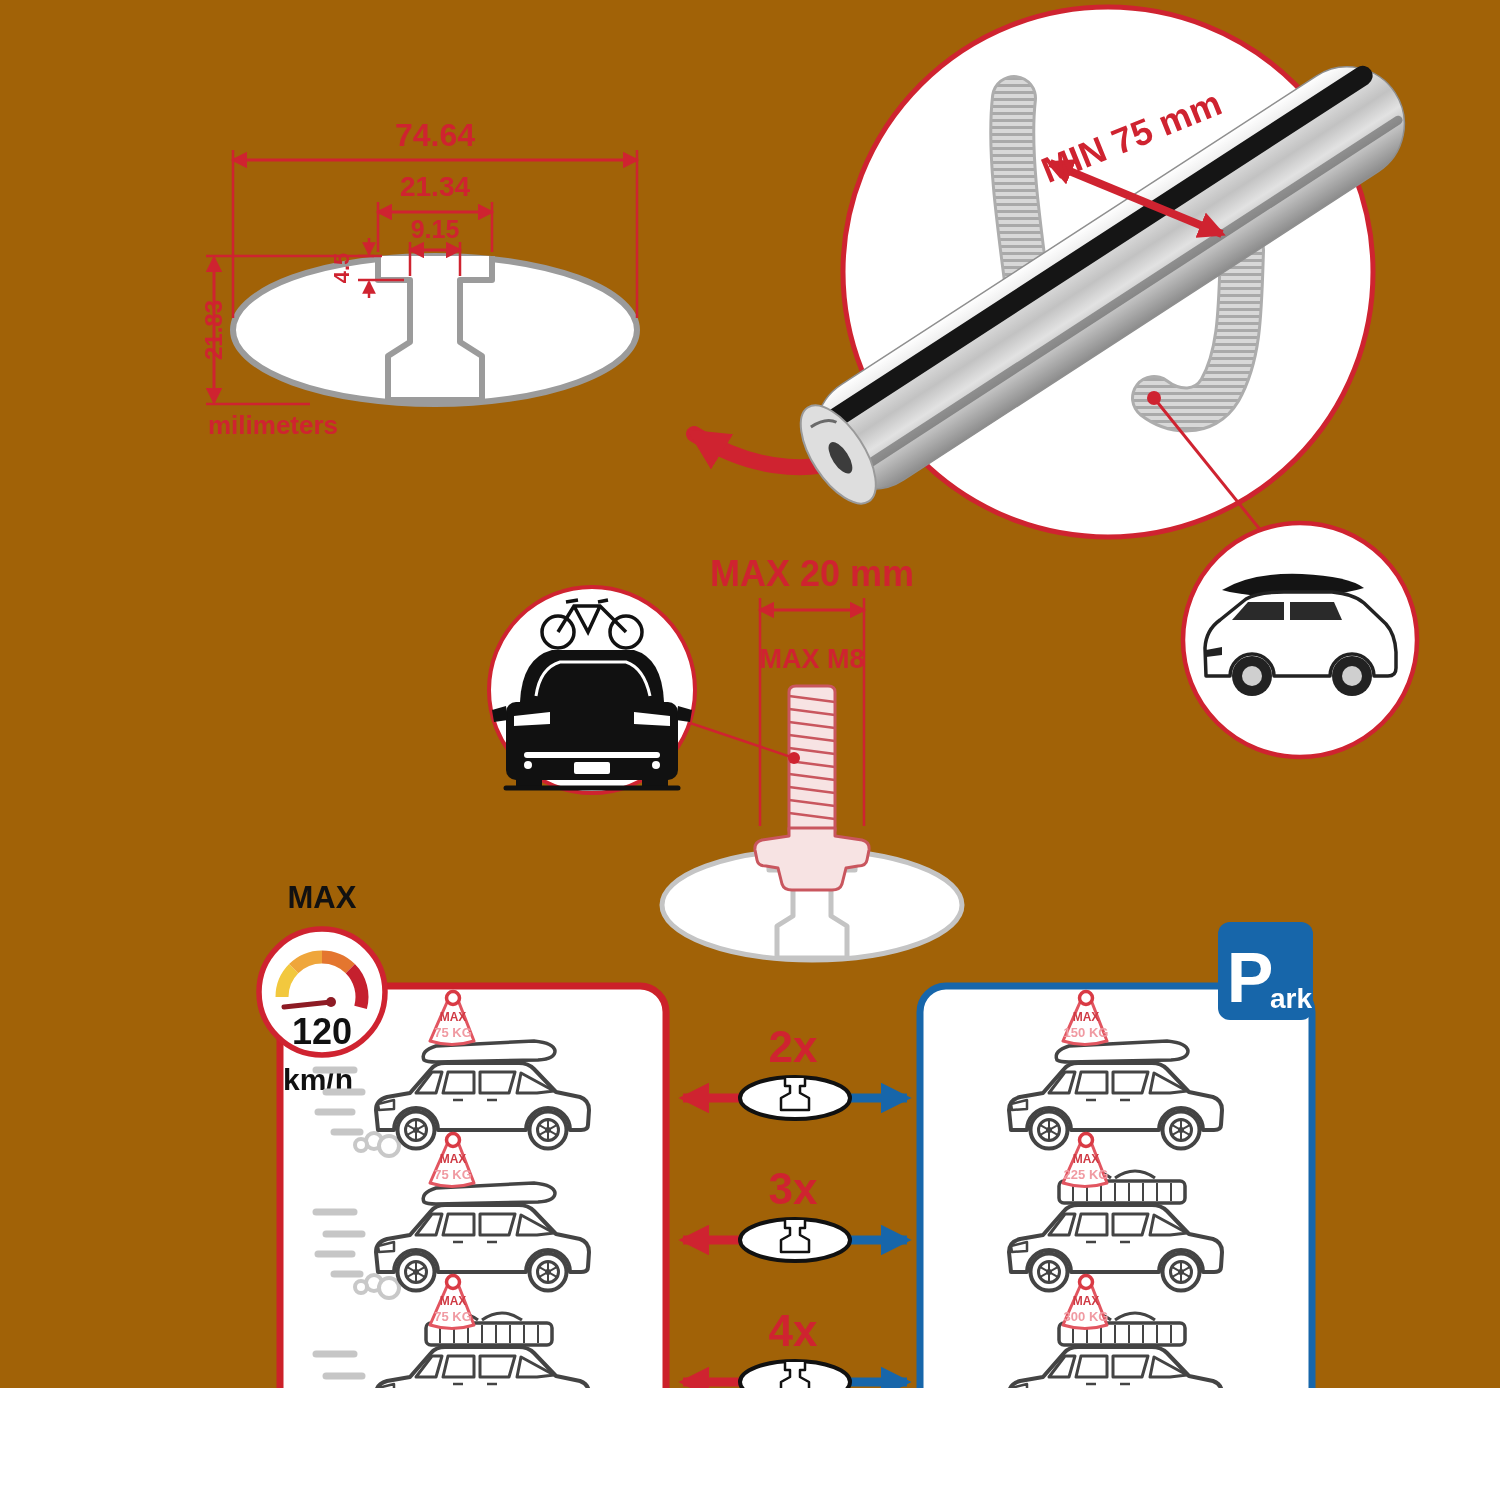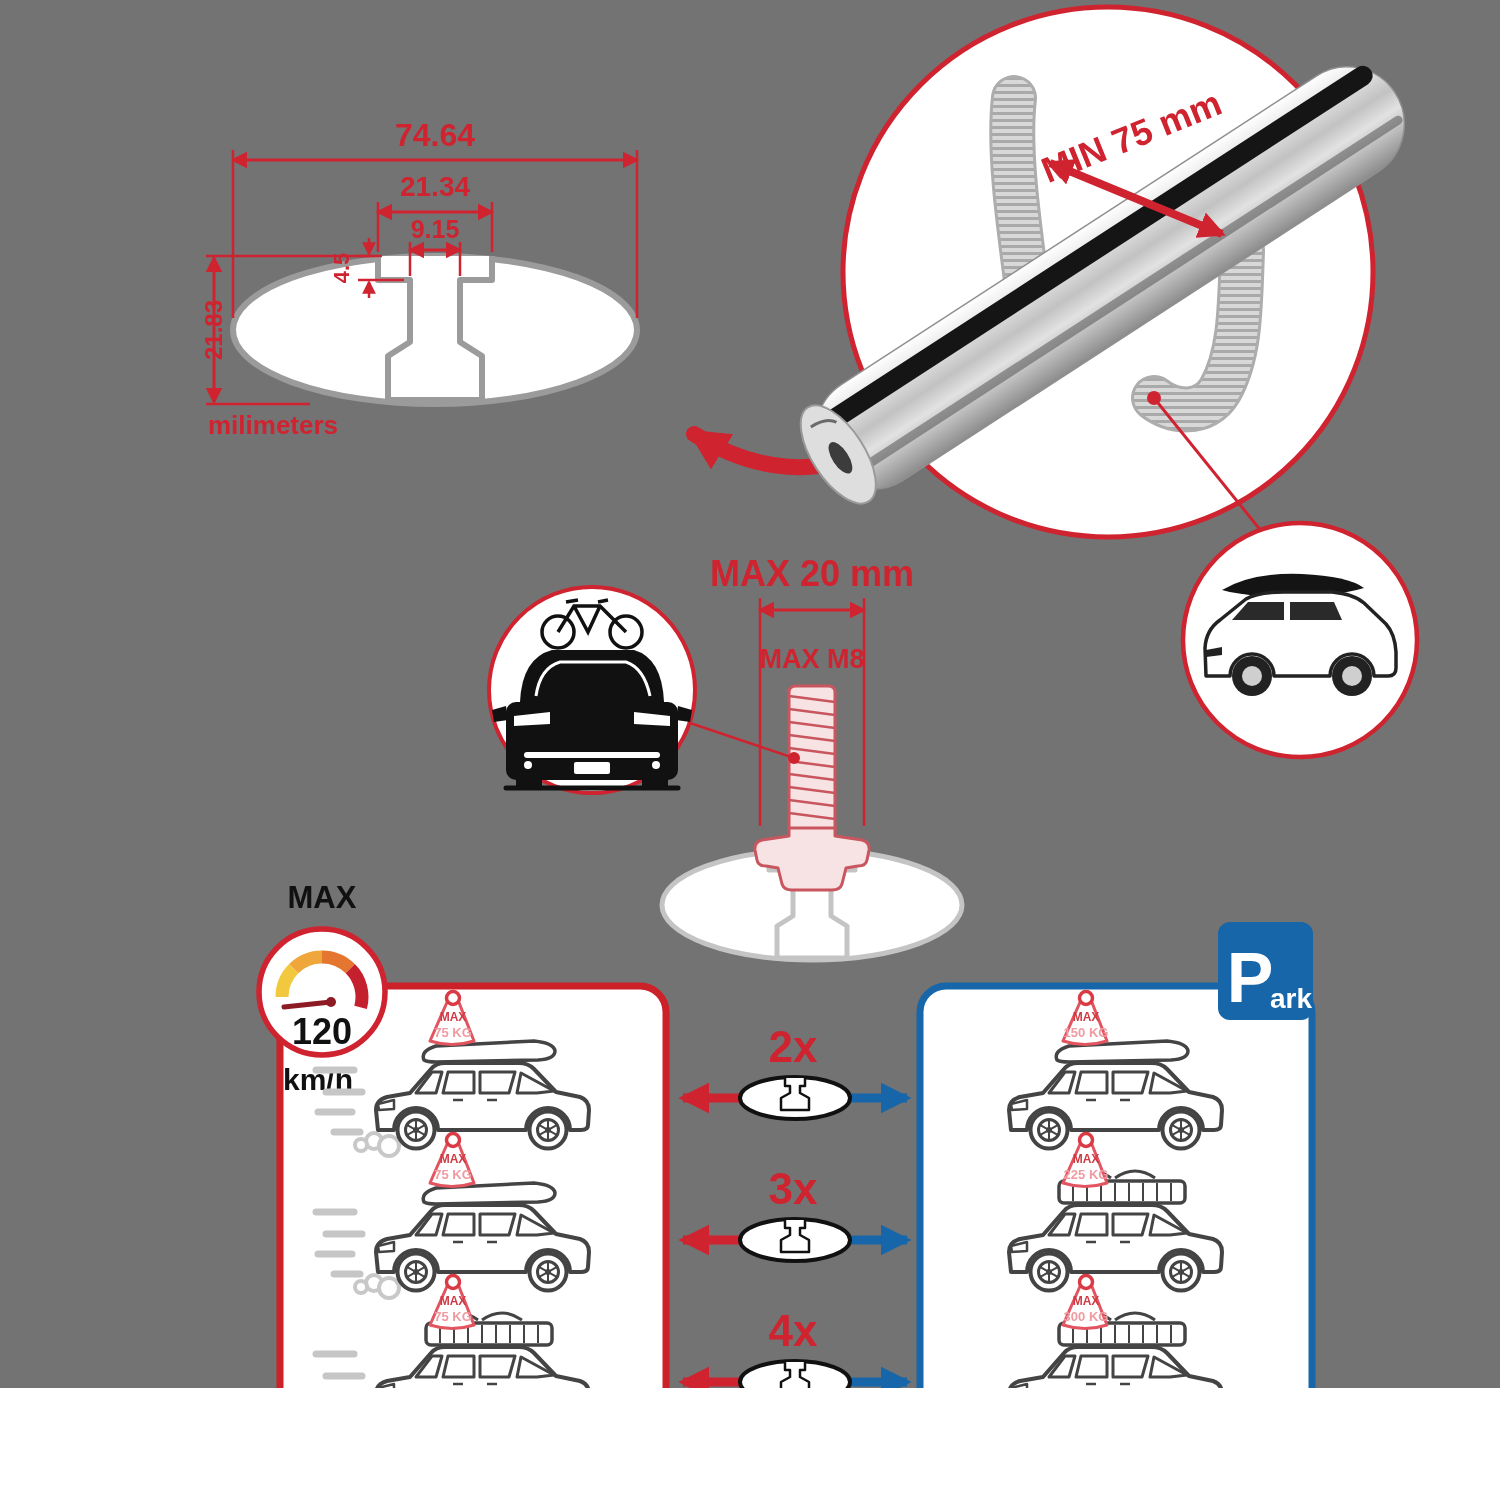--- a/index.html
+++ b/index.html
@@ -1,16 +1,16 @@
 <!DOCTYPE html>
 <html><head>
 <meta charset="utf-8">
 <style>
   html,body{margin:0;padding:0;background:#fff;}
-  #stage{width:1500px;height:1388px;position:relative;background:#737373;overflow:hidden;}
+  #stage{width:1500px;height:1388px;position:relative;background:#a16207;overflow:hidden;}
   svg{display:block;}
   text{font-family:"Liberation Sans","DejaVu Sans",sans-serif;}
   .redtxt{fill:#cf2330;font-weight:bold;}
   .blktxt{fill:#111;font-weight:bold;}
   .whitetxt{fill:#fff;font-weight:bold;}
   .tag-max{fill:#cf3a44;font-weight:bold;text-anchor:middle;font-size:12px;}
   .tag-val{fill:#f09aa2;font-weight:bold;text-anchor:middle;font-size:13px;}
   .dimline{stroke:#cf2330;stroke-width:3;fill:none;}
   .thin{stroke:#cf2330;stroke-width:2.5;fill:none;}
   .grayshape{stroke:#9b9b9b;stroke-width:6;fill:#fff;}

